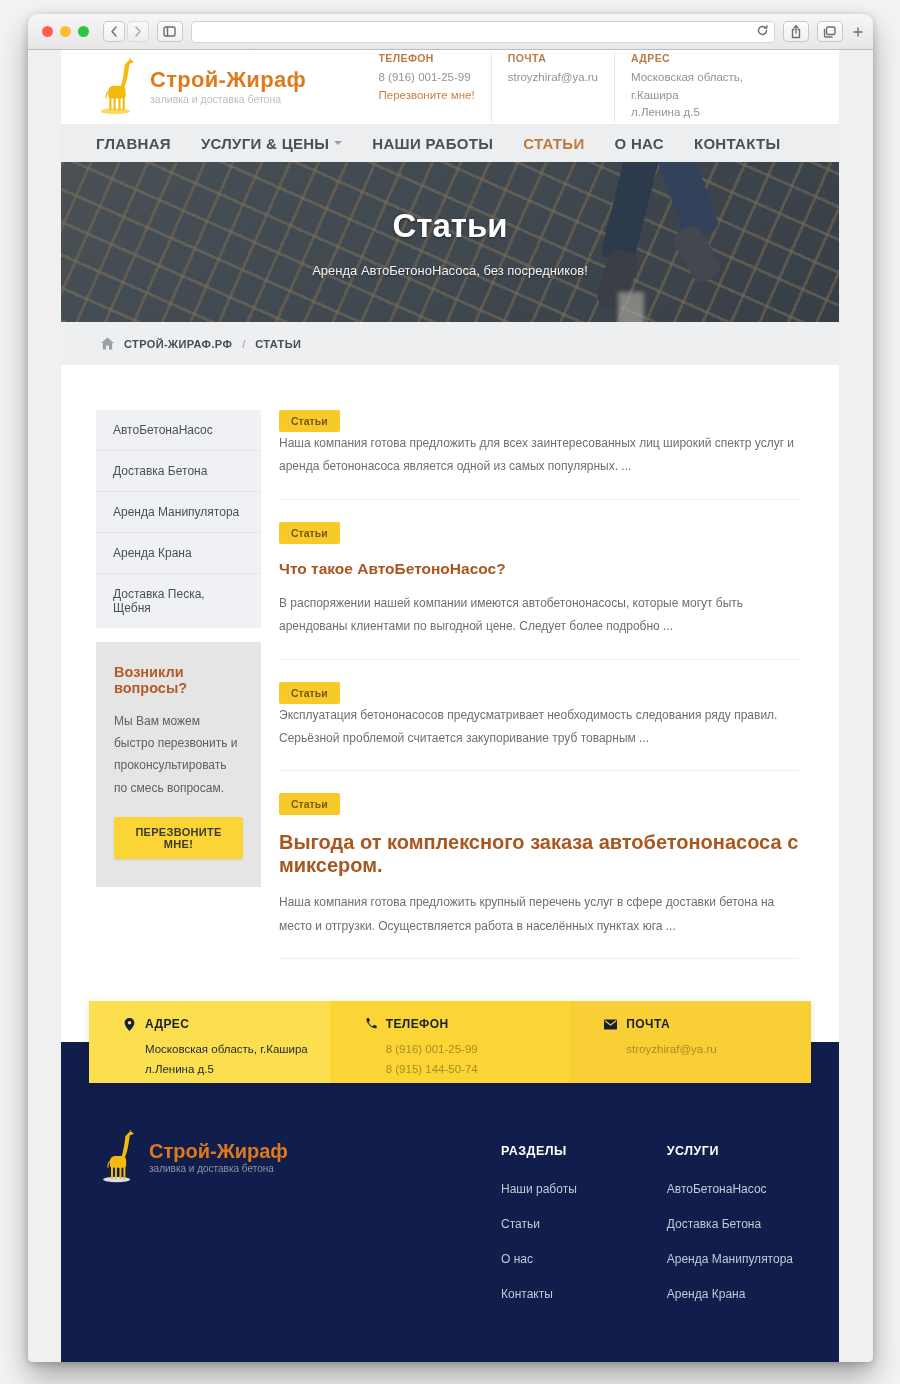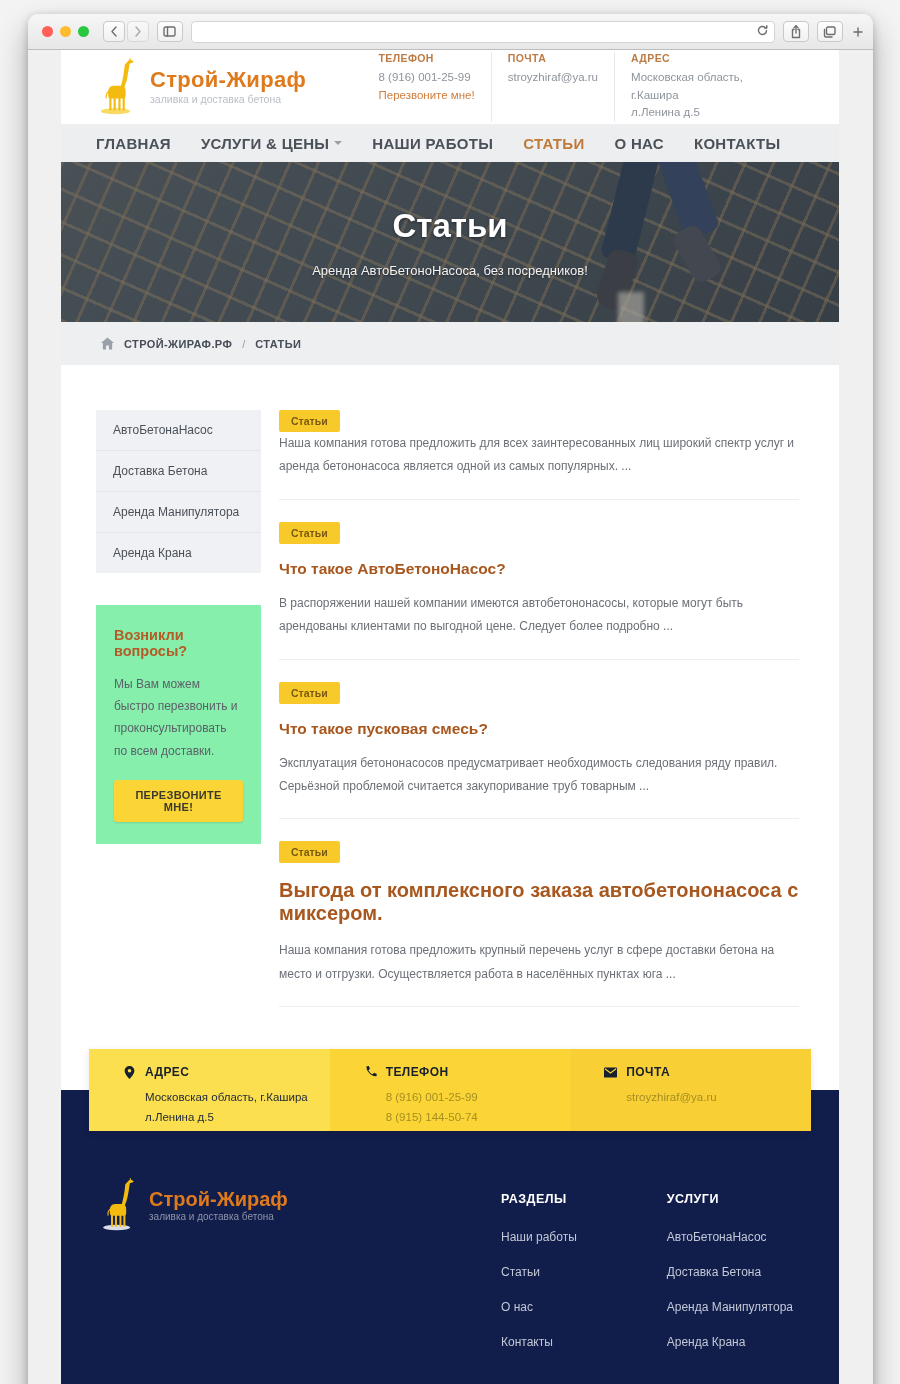--- a/index.html
+++ b/index.html
@@ -86,21 +86,21 @@
   .cats { background:#f0f1f4; }
   .cat { padding:13px 17px; font-size:12px; color:#4a5058; border-bottom:1px solid #e3e5e9; cursor:pointer; }
   .cat:last-child { border-bottom:none; }
   .price-btn {
     margin-top:38px; background:#9e511d; color:#fff; height:32px; border-radius:3px;
     display:flex; align-items:center; padding:0 12px 0 14px; cursor:pointer;
   }
   .price-btn svg { width:13px; height:15px; margin-right:7px; }
   .price-label { font-size:13px; font-weight:bold; }
   .price-size { margin-left:auto; font-size:10px; color:#d9b49c; }
-  .qbox { margin-top:32px; background:#86efac; padding:22px 18px 22px; }
+  .qbox { margin-top:14px; background:#e5e5e5; padding:22px 18px 28px; }
   .qtitle { color:#b35c28; font-size:14.5px; font-weight:bold; margin-bottom:14px; }
   .qtext { color:#5b6168; font-size:12px; line-height:1.85; margin-bottom:18px; }
   .qbtn {
     background:#fbd535; border:none; color:#3c3a2a; font-weight:bold; font-size:11px;
     padding:9px 13px; border-radius:3px; cursor:pointer; letter-spacing:.3px;
     box-shadow:0 1px 2px rgba(0,0,0,.12); font-family:inherit;
   }
   .articles { flex:1; margin-left:18px; padding-right:40px; }
   .article { margin-bottom:22px; border-bottom:1px solid #eceef0; padding-bottom:20px; }
   .article:last-child { border-bottom:1px solid #eceef0; }
@@ -274,43 +274,43 @@
         <span class="bc-cur">СТАТЬИ</span>
       </div>
 
       <div class="main">
         <div class="sidebar">
           <div class="cats">
             <div class="cat">АвтоБетонаНасос</div>
             <div class="cat">Доставка Бетона</div>
             <div class="cat">Аренда Манипулятора</div>
             <div class="cat">Аренда Крана</div>
+            <div class="cat">Доставка Песка, Щебня</div>
           </div>
 
 
           <div class="qbox">
             <div class="qtitle">Возникли вопросы?</div>
-            <div class="qtext">Мы Вам можем быстро перезвонить и проконсультировать по всем доставки.</div>
+            <div class="qtext">Мы Вам можем быстро перезвонить и проконсультировать по смесь вопросам.</div>
             <button class="qbtn">ПЕРЕЗВОНИТЕ МНЕ!</button>
           </div>
         </div>
 
         <div class="articles">
           <div class="article">
             <span class="badge">Статьи</span>
             <div class="a-text"> Наша компания готова предложить для всех заинтересованных лиц широкий спектр услуг и аренда бетононасоса является одной из самых популярных. ...</div>
           </div>
           <div class="article">
             <span class="badge">Статьи</span>
             <div class="a-title">Что такое АвтоБетоноНасос?</div>
             <div class="a-text"> В распоряжении нашей компании имеются автобетононасосы, которые могут быть арендованы клиентами по выгодной цене. Следует более подробно ...</div>
           </div>
           <div class="article">
             <span class="badge">Статьи</span>
-            <div class="a-title">Что такое пусковая смесь?</div>
             <div class="a-text"> Эксплуатация бетононасосов предусматривает необходимость следования ряду правил. Серьёзной проблемой считается закупоривание труб товарным ...</div>
           </div>
           <div class="article">
             <span class="badge">Статьи</span>
             <div class="a-title small">Выгода от комплексного заказа автобетононасоса с миксером.</div>
             <div class="a-text">Наша компания готова предложить крупный перечень услуг в сфере доставки бетона на место и отгрузки. Осуществляется работа в населённых пунктах юга ...</div>
           </div>
         </div>
       </div>
 

